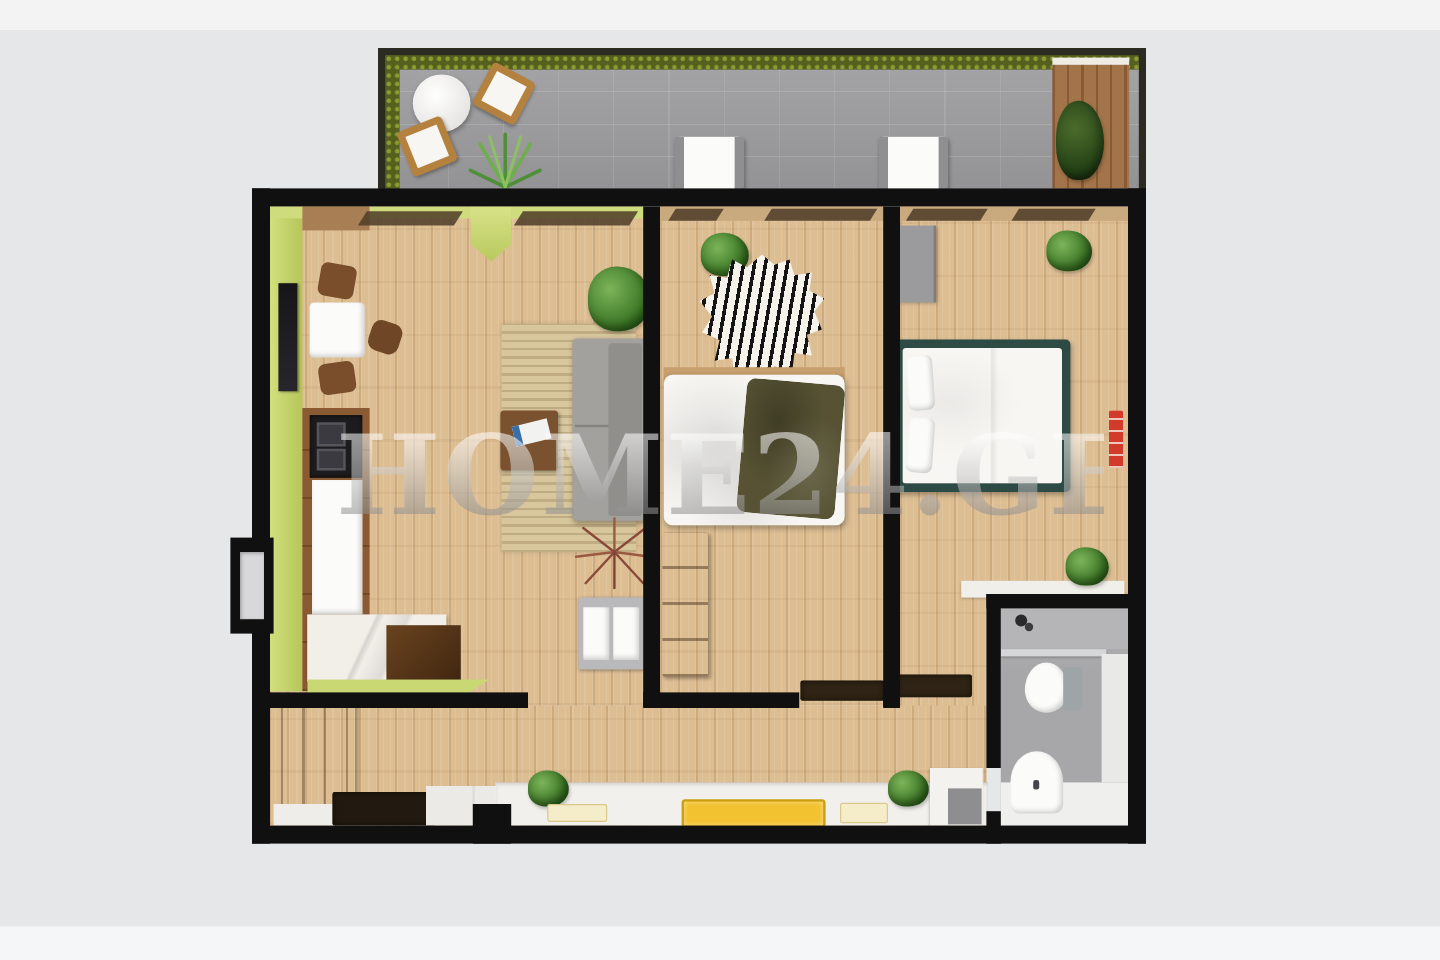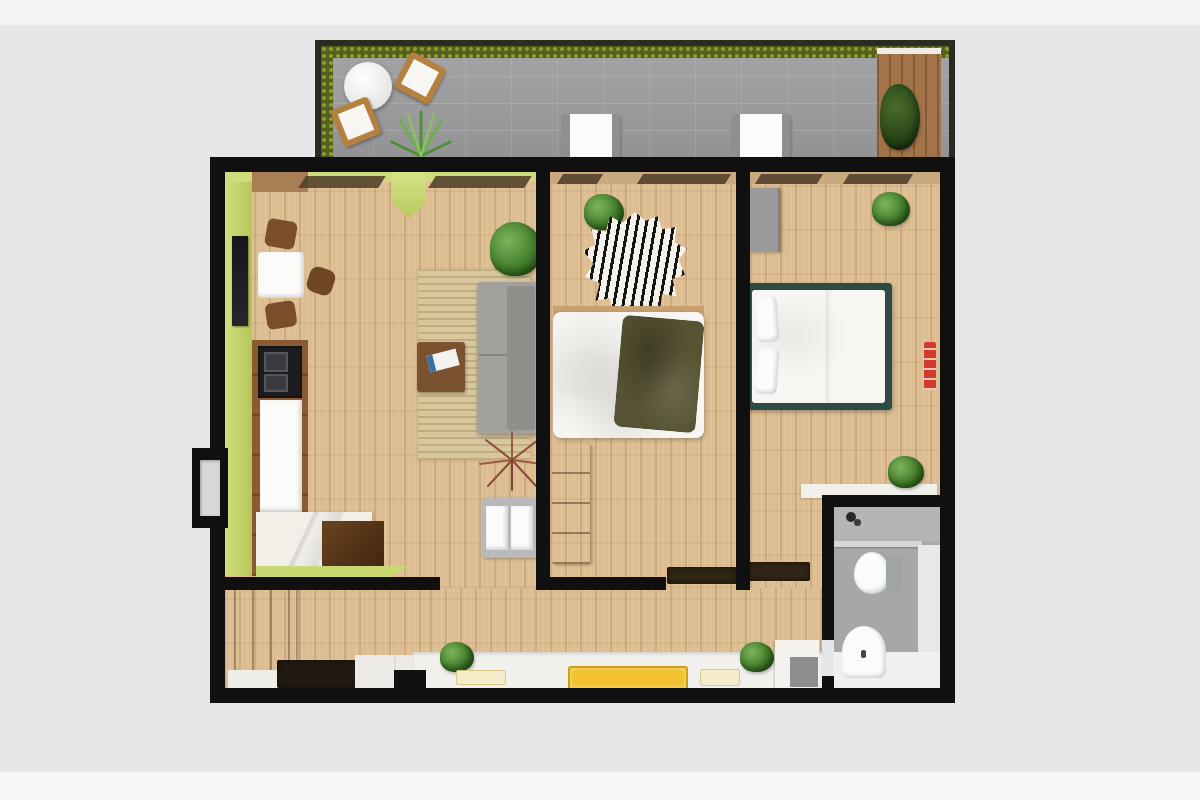--- a/index.html
+++ b/index.html
@@ -212,14 +212,15 @@
   <div class="wall" style="left:736px;top:577px;width:14px;height:13px;"></div>
 
   <div class="wall" style="left:822px;top:495px;width:119px;height:12px;"></div>
   <div class="wall" style="left:822px;top:495px;width:12px;height:145px;"></div>
   <div class="wall" style="left:822px;top:676px;width:12px;height:27px;"></div>
 
   <div class="wall" style="left:394px;top:670px;width:32px;height:33px;"></div>
   <div class="wall" style="left:192px;top:448px;width:36px;height:80px;"></div>
   <div class="abs" style="left:200px;top:460px;width:20px;height:56px;background:#d8d8da;box-shadow:inset 1px 1px 3px rgba(0,0,0,0.3);"></div>
 
+  <div class="watermark">HOME24.GE</div>
 
 </div>
 
 </body></html>

